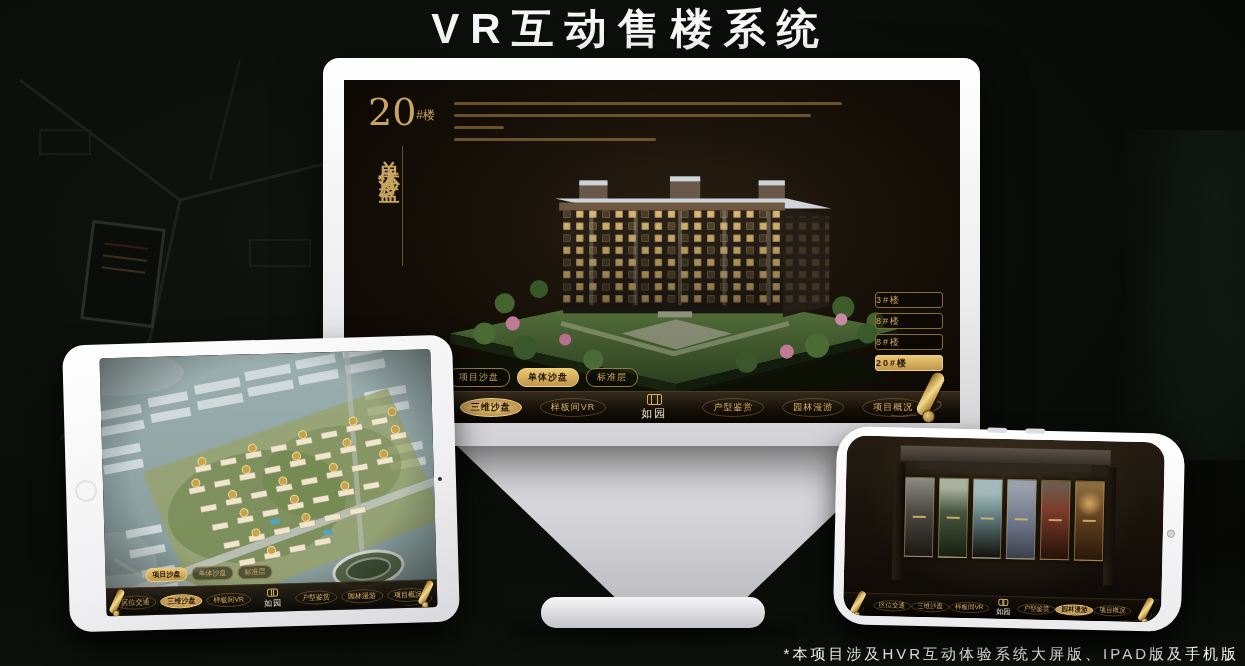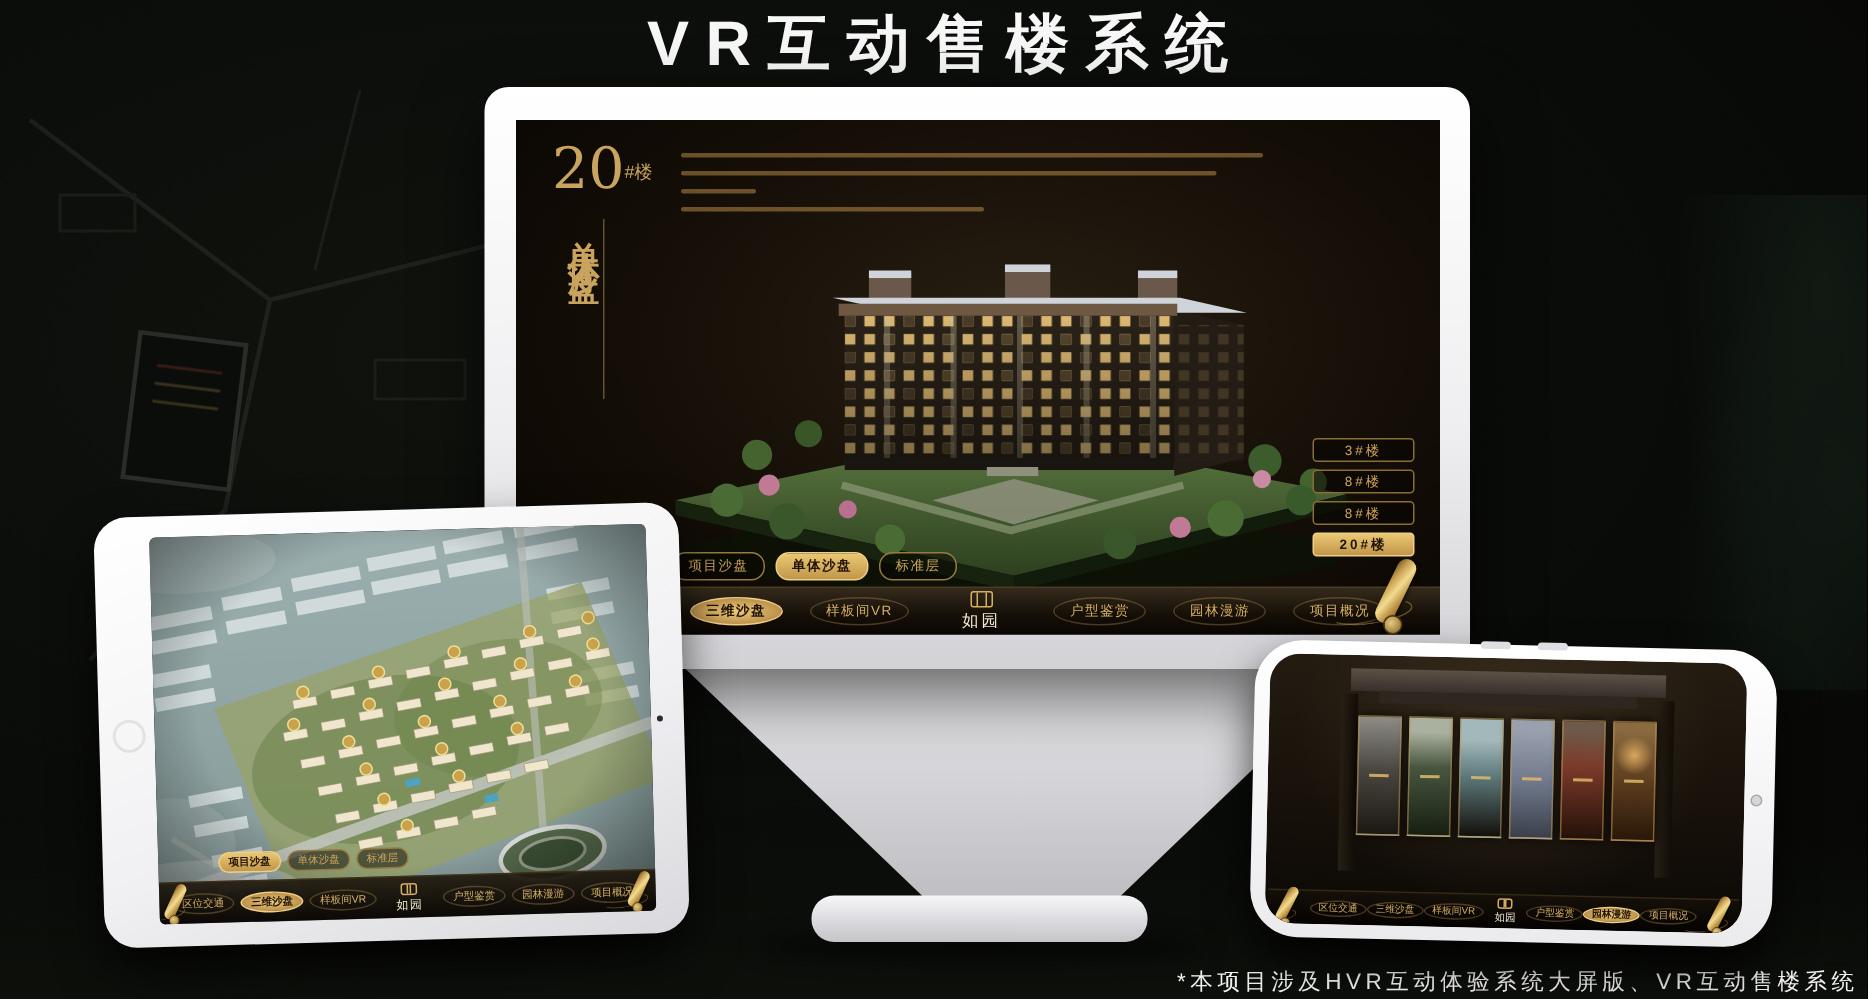--- a/index.html
+++ b/index.html
@@ -44,21 +44,21 @@
   .m-num{font-family:"DejaVu Serif",serif;font-size:38px;line-height:40px;}
   .m-suffix{font-size:12px;vertical-align:super;}
   .m-vtitle{position:absolute;left:31px;top:64px;writing-mode:vertical-rl;color:#c9a45e;
             font-family:"DejaVu Serif",serif;font-weight:bold;font-size:21px;letter-spacing:7px;}
   .m-vline{position:absolute;left:58px;top:66px;width:1px;height:120px;background:rgba(201,164,94,.45);}
   .m-par{position:absolute;left:110px;top:22px;width:388px;}
   .m-par .ln{height:3px;margin-bottom:9px;background:rgba(193,148,76,.5);border-radius:2px;filter:blur(.4px);}
 
   
   .floor-btns{position:absolute;right:17px;top:212px;display:flex;flex-direction:column;gap:5px;}
-  .floor-btn{width:66px;height:14px;line-height:14px;text-align:center;font-size:9px;letter-spacing:2px;
+  .floor-btn{width:66px;height:14px;line-height:14px;font-size:9px;letter-spacing:2px;
              color:#cfa55c;border:1px solid #8a6c36;border-radius:3px;background:rgba(8,5,2,.55);}
   .floor-btn.selected{background:linear-gradient(#eac873,#c2964b);color:#241708;border-color:#eed084;font-weight:bold;}
 
   
   .view-tabs{position:absolute;left:104px;bottom:36px;display:flex;gap:7px;z-index:3;}
   .view-tab{padding:2px 10px;font-size:9px;letter-spacing:1px;color:#cfa55c;border:1px solid #9a7a40;
             border-radius:9px;background:rgba(8,5,2,.5);white-space:nowrap;}
   .view-tab.selected{background:linear-gradient(#eac873,#c2964b);color:#241708;border-color:#eed084;font-weight:bold;}
 
   
@@ -490,14 +490,14 @@
           </div>
         <div class="scroll sm" style="right:4px;bottom:-2px;">
             <i class="swoosh"></i>
             <i class="roll"></i>
             <i class="cap"></i>
           </div>
       </div>
     </div>
   </div>
 
-  <div class="footnote">*本项目涉及HVR互动体验系统大屏版、VR互动售楼系统</div>
+  <div class="footnote">*本项目涉及HVR互动体验系统大屏版、IPAD版及手机版</div>
 </div>
 
 </body></html>

